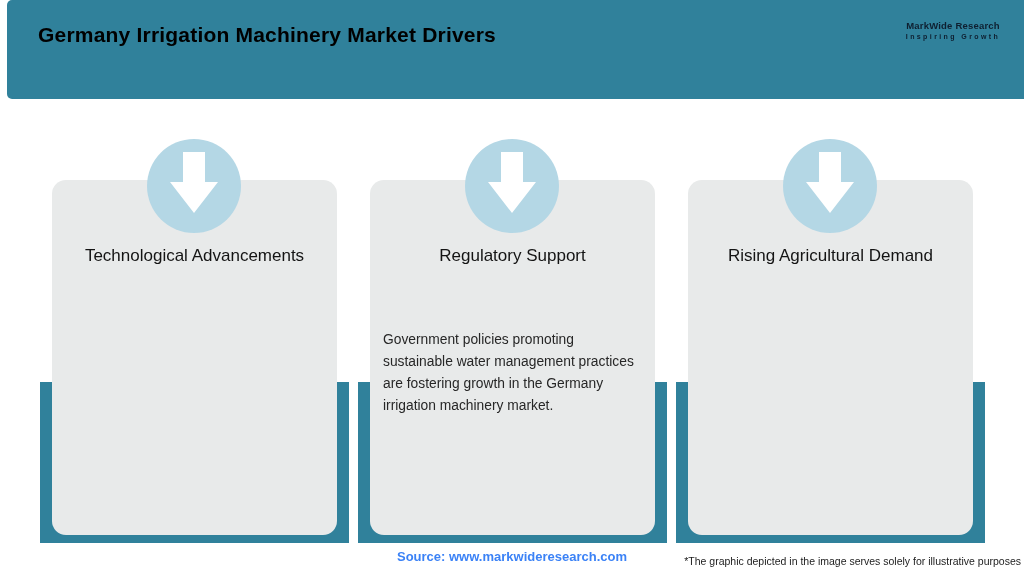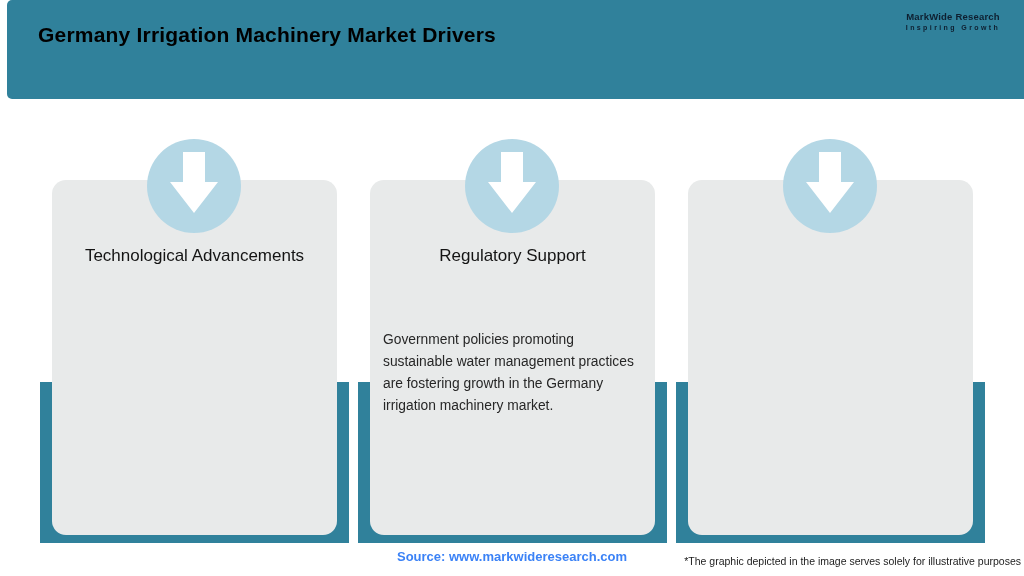--- a/index.html
+++ b/index.html
@@ -21,21 +21,21 @@
     letter-spacing:0.2px; white-space:nowrap;
   }
   .logo {
     position:absolute; right:16px; top:9px; width:110px;
     text-align:center; color:#0E1F30; line-height:1;
   }
   .logo-acronym {
     font-size:32px; font-weight:900; font-style:italic;
     letter-spacing:-3px; line-height:1;
   }
-  .logo-name   { font-size:9.5px; font-weight:bold; margin-top:3px; letter-spacing:0.2px; }
+  .logo-name   { font-size:9.5px; font-weight:bold; margin-top:12px; letter-spacing:0.2px; }
   .logo-tagline{ font-size:7px;  font-weight:bold; margin-top:2px; letter-spacing:2.4px; }
 
   
   .card-group { position:absolute; top:139px; width:309px; height:404px; }
   .card-group.pos-1 { left:40px; }
   .card-group.pos-2 { left:358px; }
   .card-group.pos-3 { left:676px; }
 
   .card-shadow {
     position:absolute; left:0; top:243px; width:309px; height:161px;
@@ -109,16 +109,17 @@
 </div>
 
 <div class="card-group pos-3">
   <div class="card-shadow"></div>
   <div class="card-body"></div>
   <div class="card-circle">
     <svg width="94" height="94" viewBox="0 0 94 94">
       <polygon points="36,13 58,13 58,43 71,43 47,74 23,43 36,43" fill="#FFFFFF"></polygon>
     </svg>
   </div>
+  <div class="card-title">Rising Agricultural Demand</div>
 </div>
 
 <div class="source">Source: www.markwideresearch.com</div>
 <div class="disclaimer">*The graphic depicted in the image serves solely for illustrative purposes</div>
 
 </body></html>

